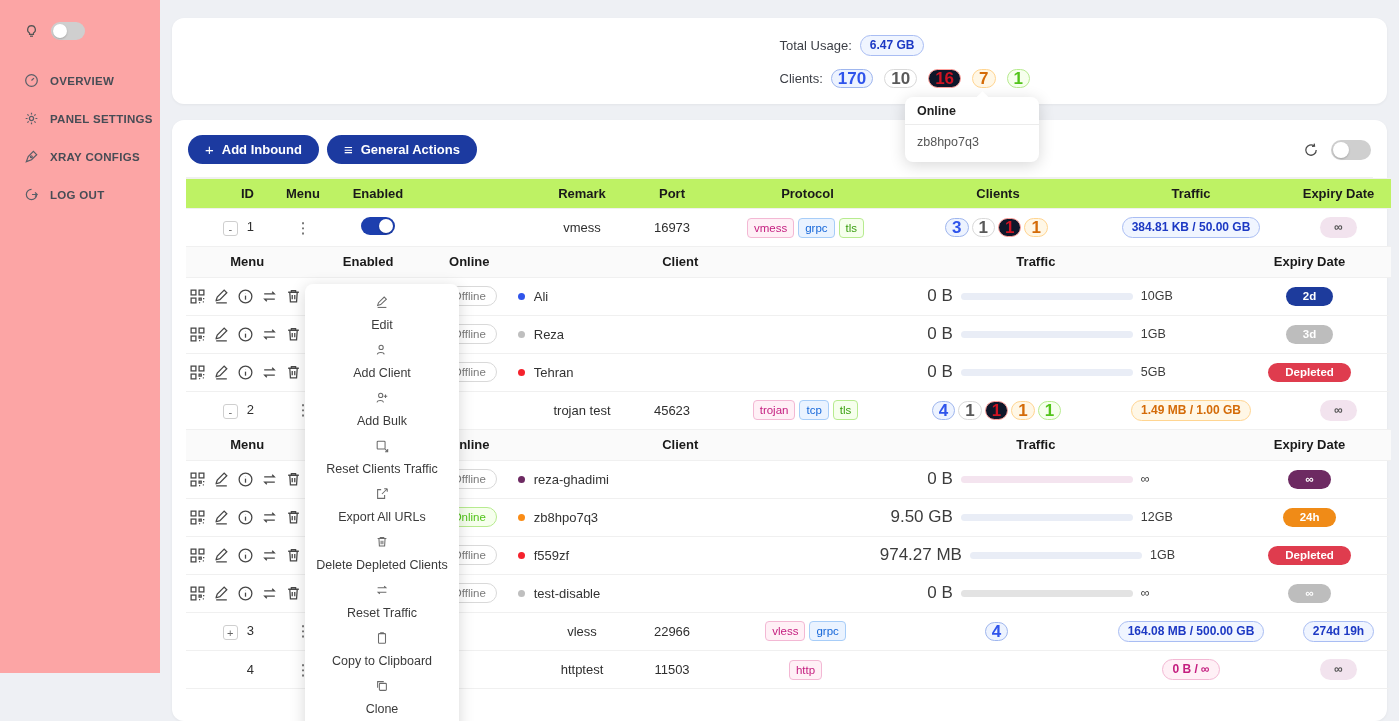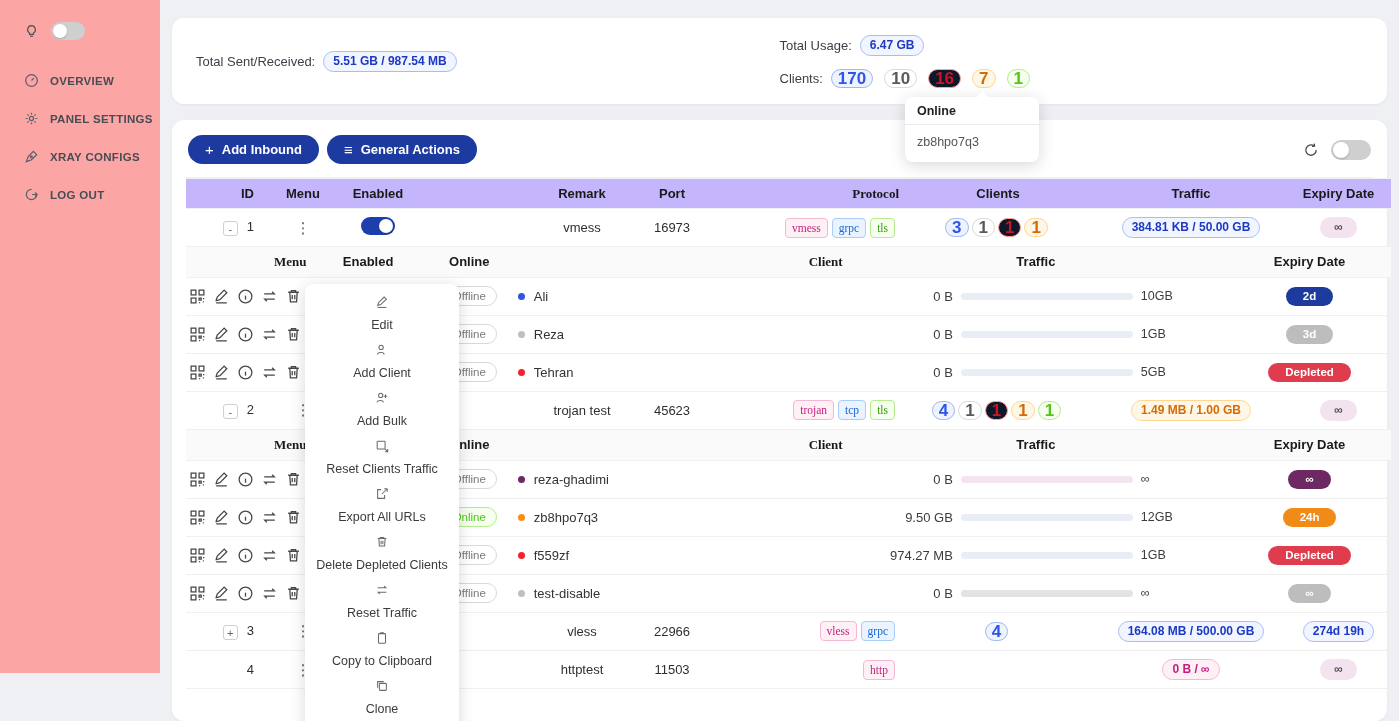--- a/index.html
+++ b/index.html
@@ -79,38 +79,38 @@
   .ex-navy { background:#1d3b9c; } .ex-gray { background:#bdbdbd; }
   .ex-red { background:#df3c4e; } .ex-orange { background:#f08b17; } .ex-purple { background:#6d2a62; }
 
   .st { display:inline-block; border-radius:11px; padding:1px 10px; font-size:11.5px; line-height:16px; border:1px solid; }
   .st-online { background:#f6ffed; border-color:#b7eb8f; color:#52c41a; }
   .st-offline { background:#fff; border-color:#d9d9d9; color:#7a7a7a; }
 
   
   table { width:100%; border-collapse:collapse; table-layout:fixed; font-size:13px; }
   th { font-weight:600; color:#1a1a1a; font-size:13px; }
-  .hrow th { height:30px; background:#c4b5fd; border-top:1px solid #f0f0f0; border-bottom:1px solid #f0f0f0; }
+  .hrow th { height:30px; background:#bef264; border-top:1px solid #f0f0f0; border-bottom:1px solid #f0f0f0; }
   .mrow td { height:38px; border-bottom:1px solid #f0f0f0; }
   .sub-tbl th { height:30px; background:#fafafa; border-bottom:1px solid #f0f0f0; }
   .sub-tbl td { height:38px; border-bottom:1px solid #f0f0f0; }
   .subwrap-td { padding:0; border-bottom:none !important; height:auto !important; }
-  .c { text-align:center; } .l { text-align:right; padding-left:2px;font-family:Liberation Serif, serif; }
+  .c { text-align:center; } .l { text-align:center; padding-left:2px; }
   .td-id { text-align:right; padding-right:16px; white-space:nowrap; }
   .shift-r { text-align:center; padding-left:115px; }
   .cbox { display:inline-flex; width:15px; height:15px; border:1px solid #cfcfcf; border-radius:3px;
     align-items:center; justify-content:center; font-size:11px; color:#666; background:#fff; margin-right:9px; vertical-align:-2px; cursor:pointer; }
   .vdots { font-size:15px; color:#555; cursor:pointer; letter-spacing:0; }
   .client-cell { padding-left:8px; color:#333; }
   .dot { display:inline-block; width:7px; height:7px; border-radius:50%; margin-right:9px; vertical-align:1px; }
   .aicons { display:flex; gap:7px; align-items:center; color:#474747; padding-left:2px; }
   .aicons svg { cursor:pointer; }
 
   .twrap { display:flex; align-items:center; justify-content:center; gap:8px; }
-  .used { min-width:64px; text-align:right; color:#3c3c3c; font-size:13px; white-space:nowrap; }
+  .used { min-width:64px; text-align:right; color:#3c3c3c; font-size:17px; white-space:nowrap; }
   .cap { min-width:42px; text-align:left; color:#3c3c3c; font-size:12.5px; white-space:nowrap; }
   .bar { width:172px; height:7px; border-radius:4px; background:#e9edf6; overflow:hidden; flex:none; }
   .bar.pink { background:#f4e4ef; } .bar.gray { background:#e3e3e3; }
   .fill { height:100%; border-radius:4px; }
   .fill-blue { background:linear-gradient(90deg,#1e3fae 0%,#1e3fae 68%,#2f54eb 68%); }
   .fill-orange { background:#f28616; }
   .fill-gray { background:#c6c6c6; }
 
   
   .ctx { position:absolute; left:305px; top:284px; width:154px; background:#fff; border-radius:8px;
@@ -173,24 +173,20 @@
             <path d="M14 8H8.5M11.8 5.8L14 8l-2.2 2.2"></path>
           </svg>
         </span>
       <span>LOG OUT</span>
     </div>
   </div>
 </div>
 
 <div class="stats-card">
   <div class="stats-col">
-    <div class="stat-row">
-      <span>Total Sent/Received:</span>
-      <span class="pill pill-blue-o">5.51 GB / 987.54 MB</span>
-    </div>
   </div>
   <div class="stats-col">
     <div class="stat-row">
       <span>Total Usage:</span>
       <span class="pill pill-blue-o">6.47 GB</span>
     </div>
     <div class="stat-row">
       <span>Clients:</span>
       <span class="cb cb-blue">170</span>
       <span class="cb cb-default">10</span>

